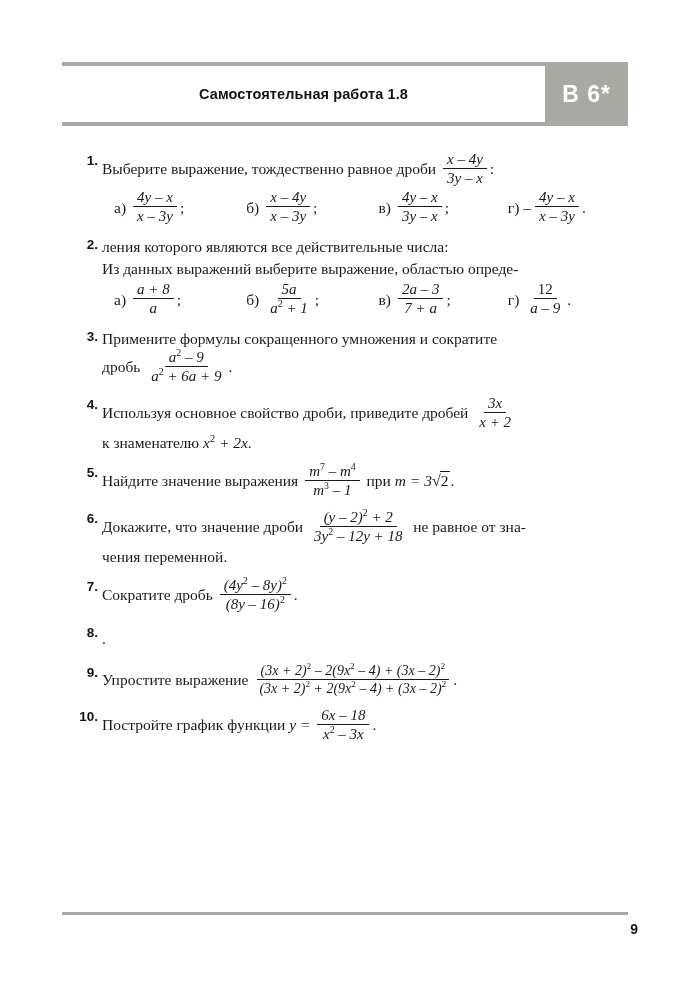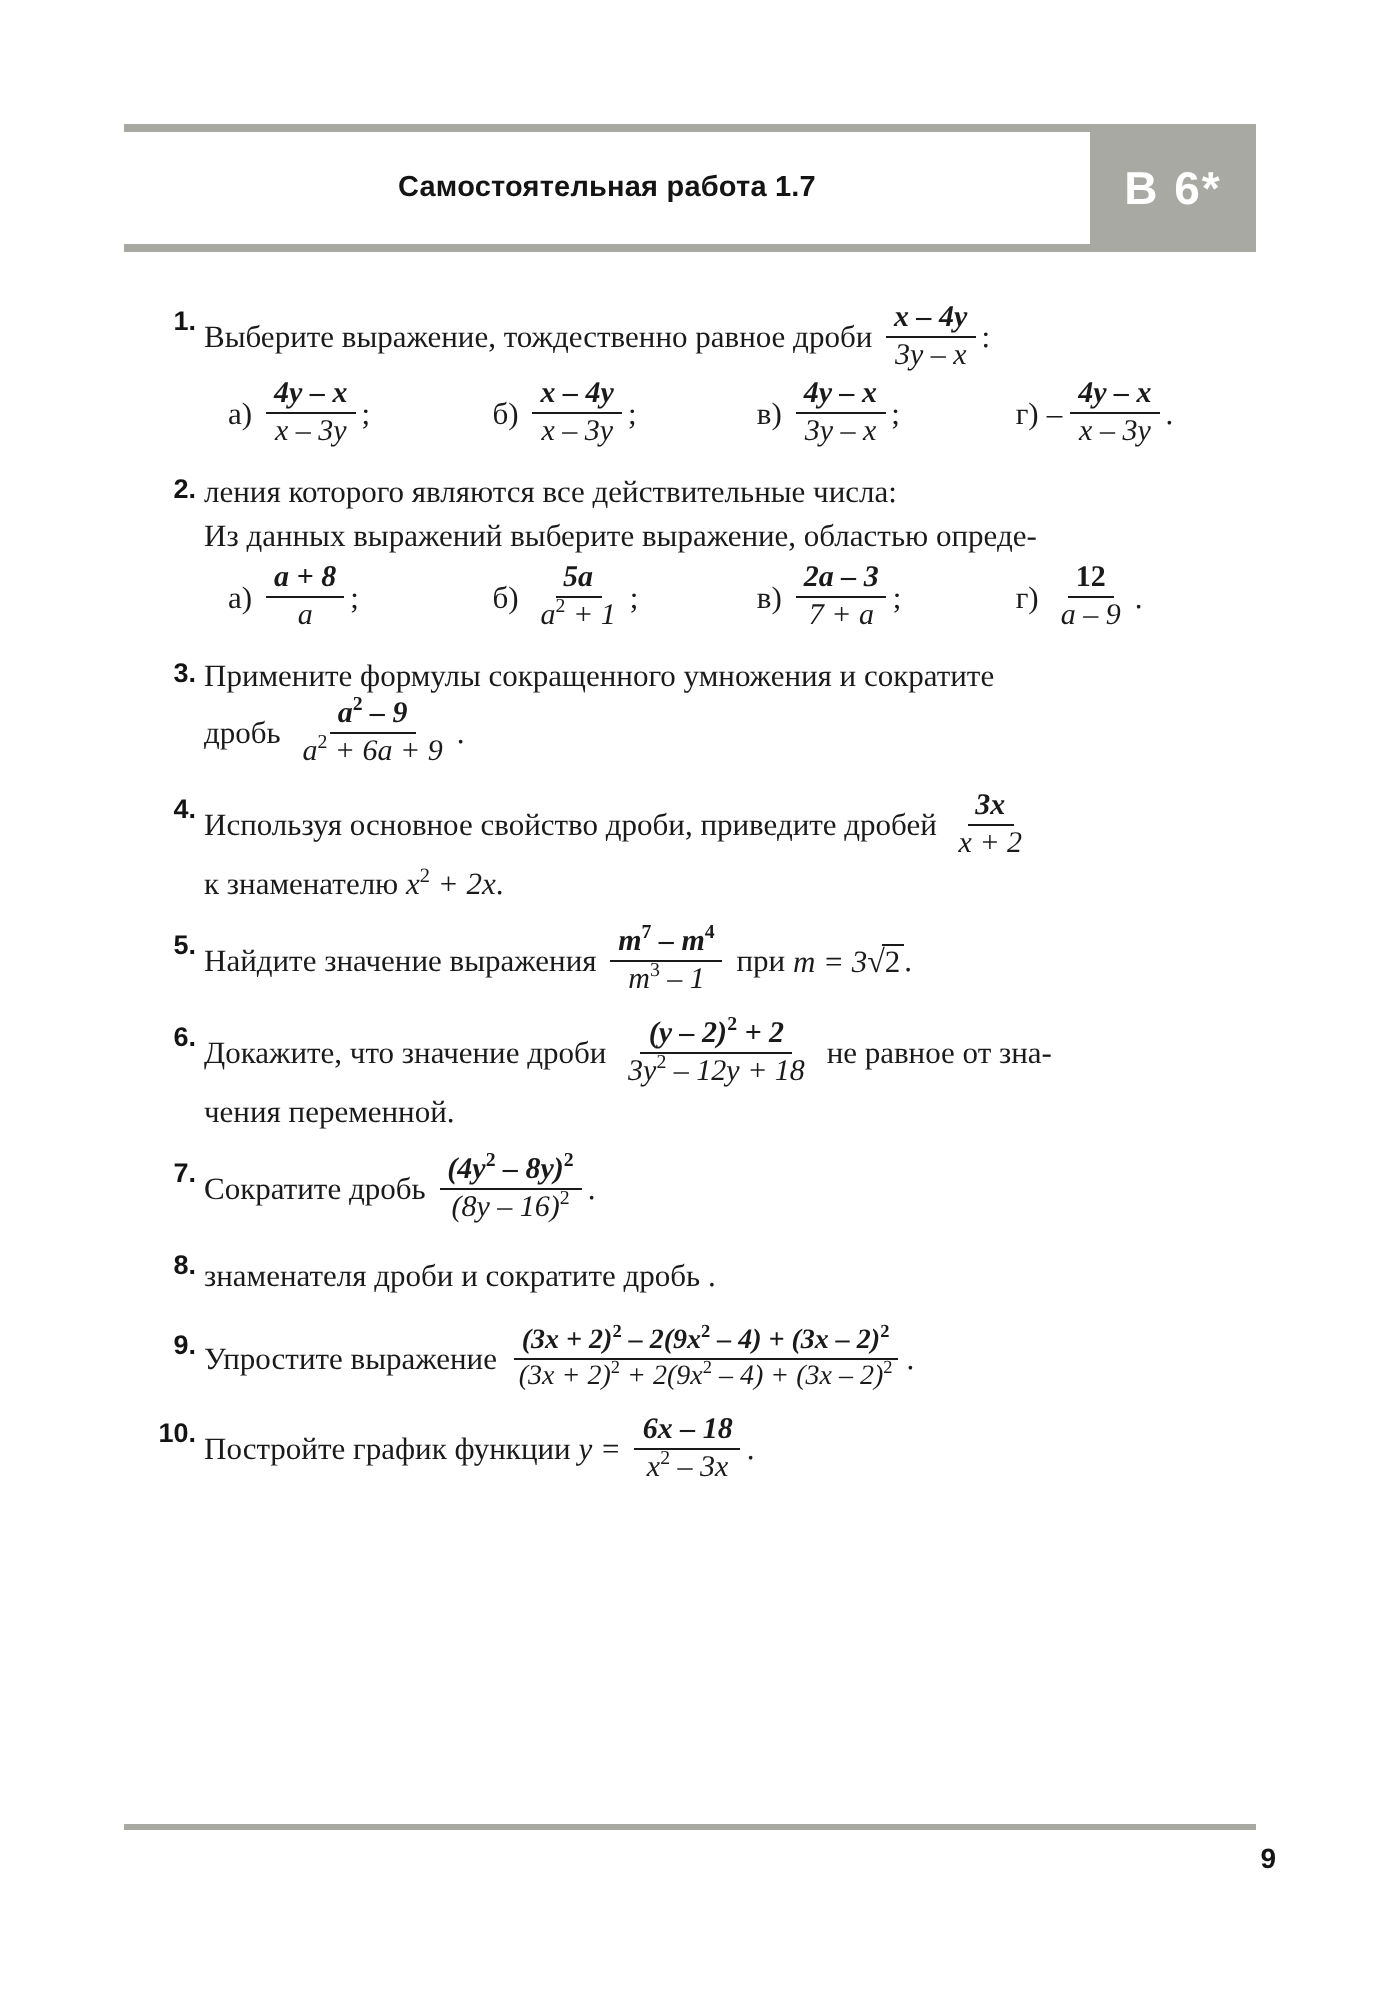--- a/index.html
+++ b/index.html
@@ -137,21 +137,21 @@
     position: relative;
     top: -1px;
   }
   .frac .num,
   .frac .den {
     padding: 0 4px;
     font-size: 15px;
     line-height: 17px;
     white-space: nowrap;
   }
-  .frac .num { border-bottom: 1.1px solid #1a1a1a; font-weight: bold; }
+  .frac .num { border-bottom: 1.1px solid #1a1a1a; }
   .frac .den { padding-top: 1px; }
 
   .frac.small .num,
   .frac.small .den { font-size: 14px; line-height: 16px; }
 
   sup.ex {
     font-size: 0.66em;
     vertical-align: super;
     line-height: 0;
     font-style: italic;
@@ -213,21 +213,21 @@
   }
 </style>
 </head>
 <body>
 
 <div class="page">
 
   <div class="header">
     <div class="header-rule-top"></div>
     <div class="header-title-box">
-      <div class="header-title-line">Самостоятельная работа 1.7</div>
+      <div class="header-title-line">Самостоятельная работа 1.8</div>
     </div>
     <div class="header-rule-bottom"></div>
     <div class="variant-badge">
       <span class="variant-badge-label">В 6*</span>
     </div>
   </div>
 
   <div class="tasks">
 
     <div class="task">
@@ -391,21 +391,20 @@
             <span class="den m">(8y – 16)<sup class="ex nm">2</sup></span>
           </span><span>.</span>
         </span>
       </div>
     </div>
 
     <div class="task">
       <span class="task-number">8.</span>
       <div class="task-body">
         <span class="line">
-          <span>знаменателя дроби и сократите дробь</span>
           <span>.</span>
         </span>
       </div>
     </div>
 
     <div class="task">
       <span class="task-number">9.</span>
       <div class="task-body">
         <span class="line">
           <span>Упростите выражение</span>

